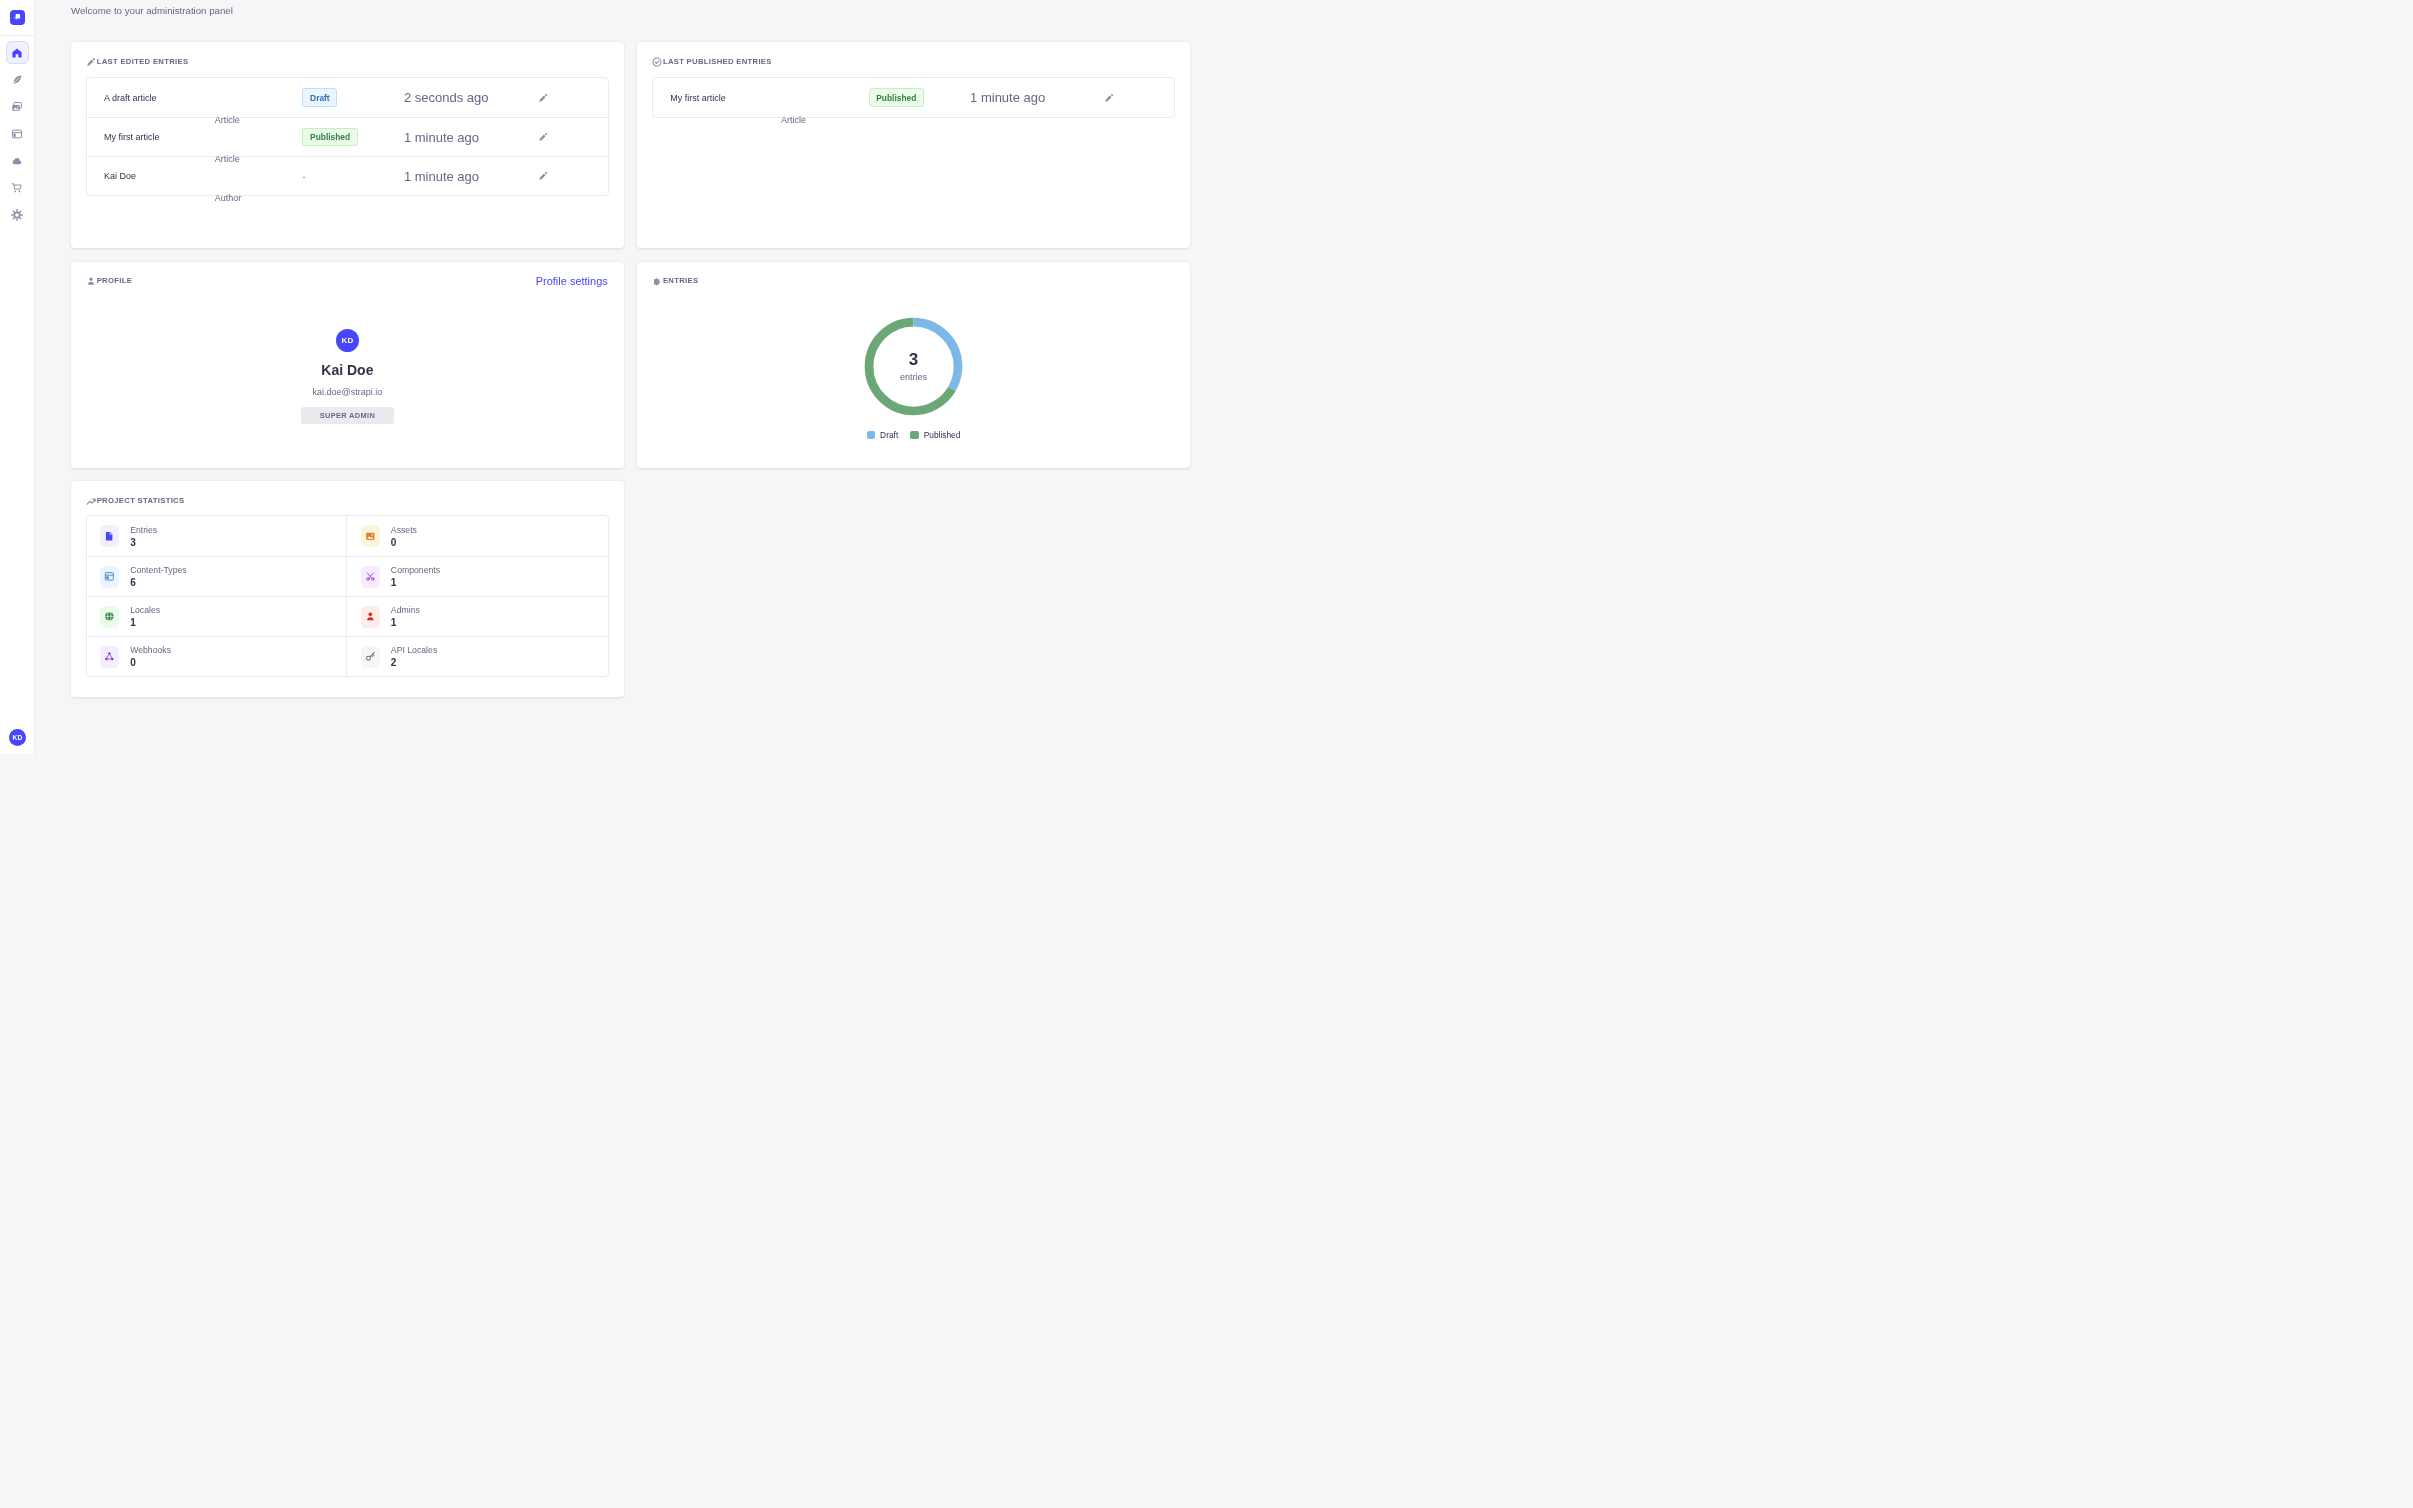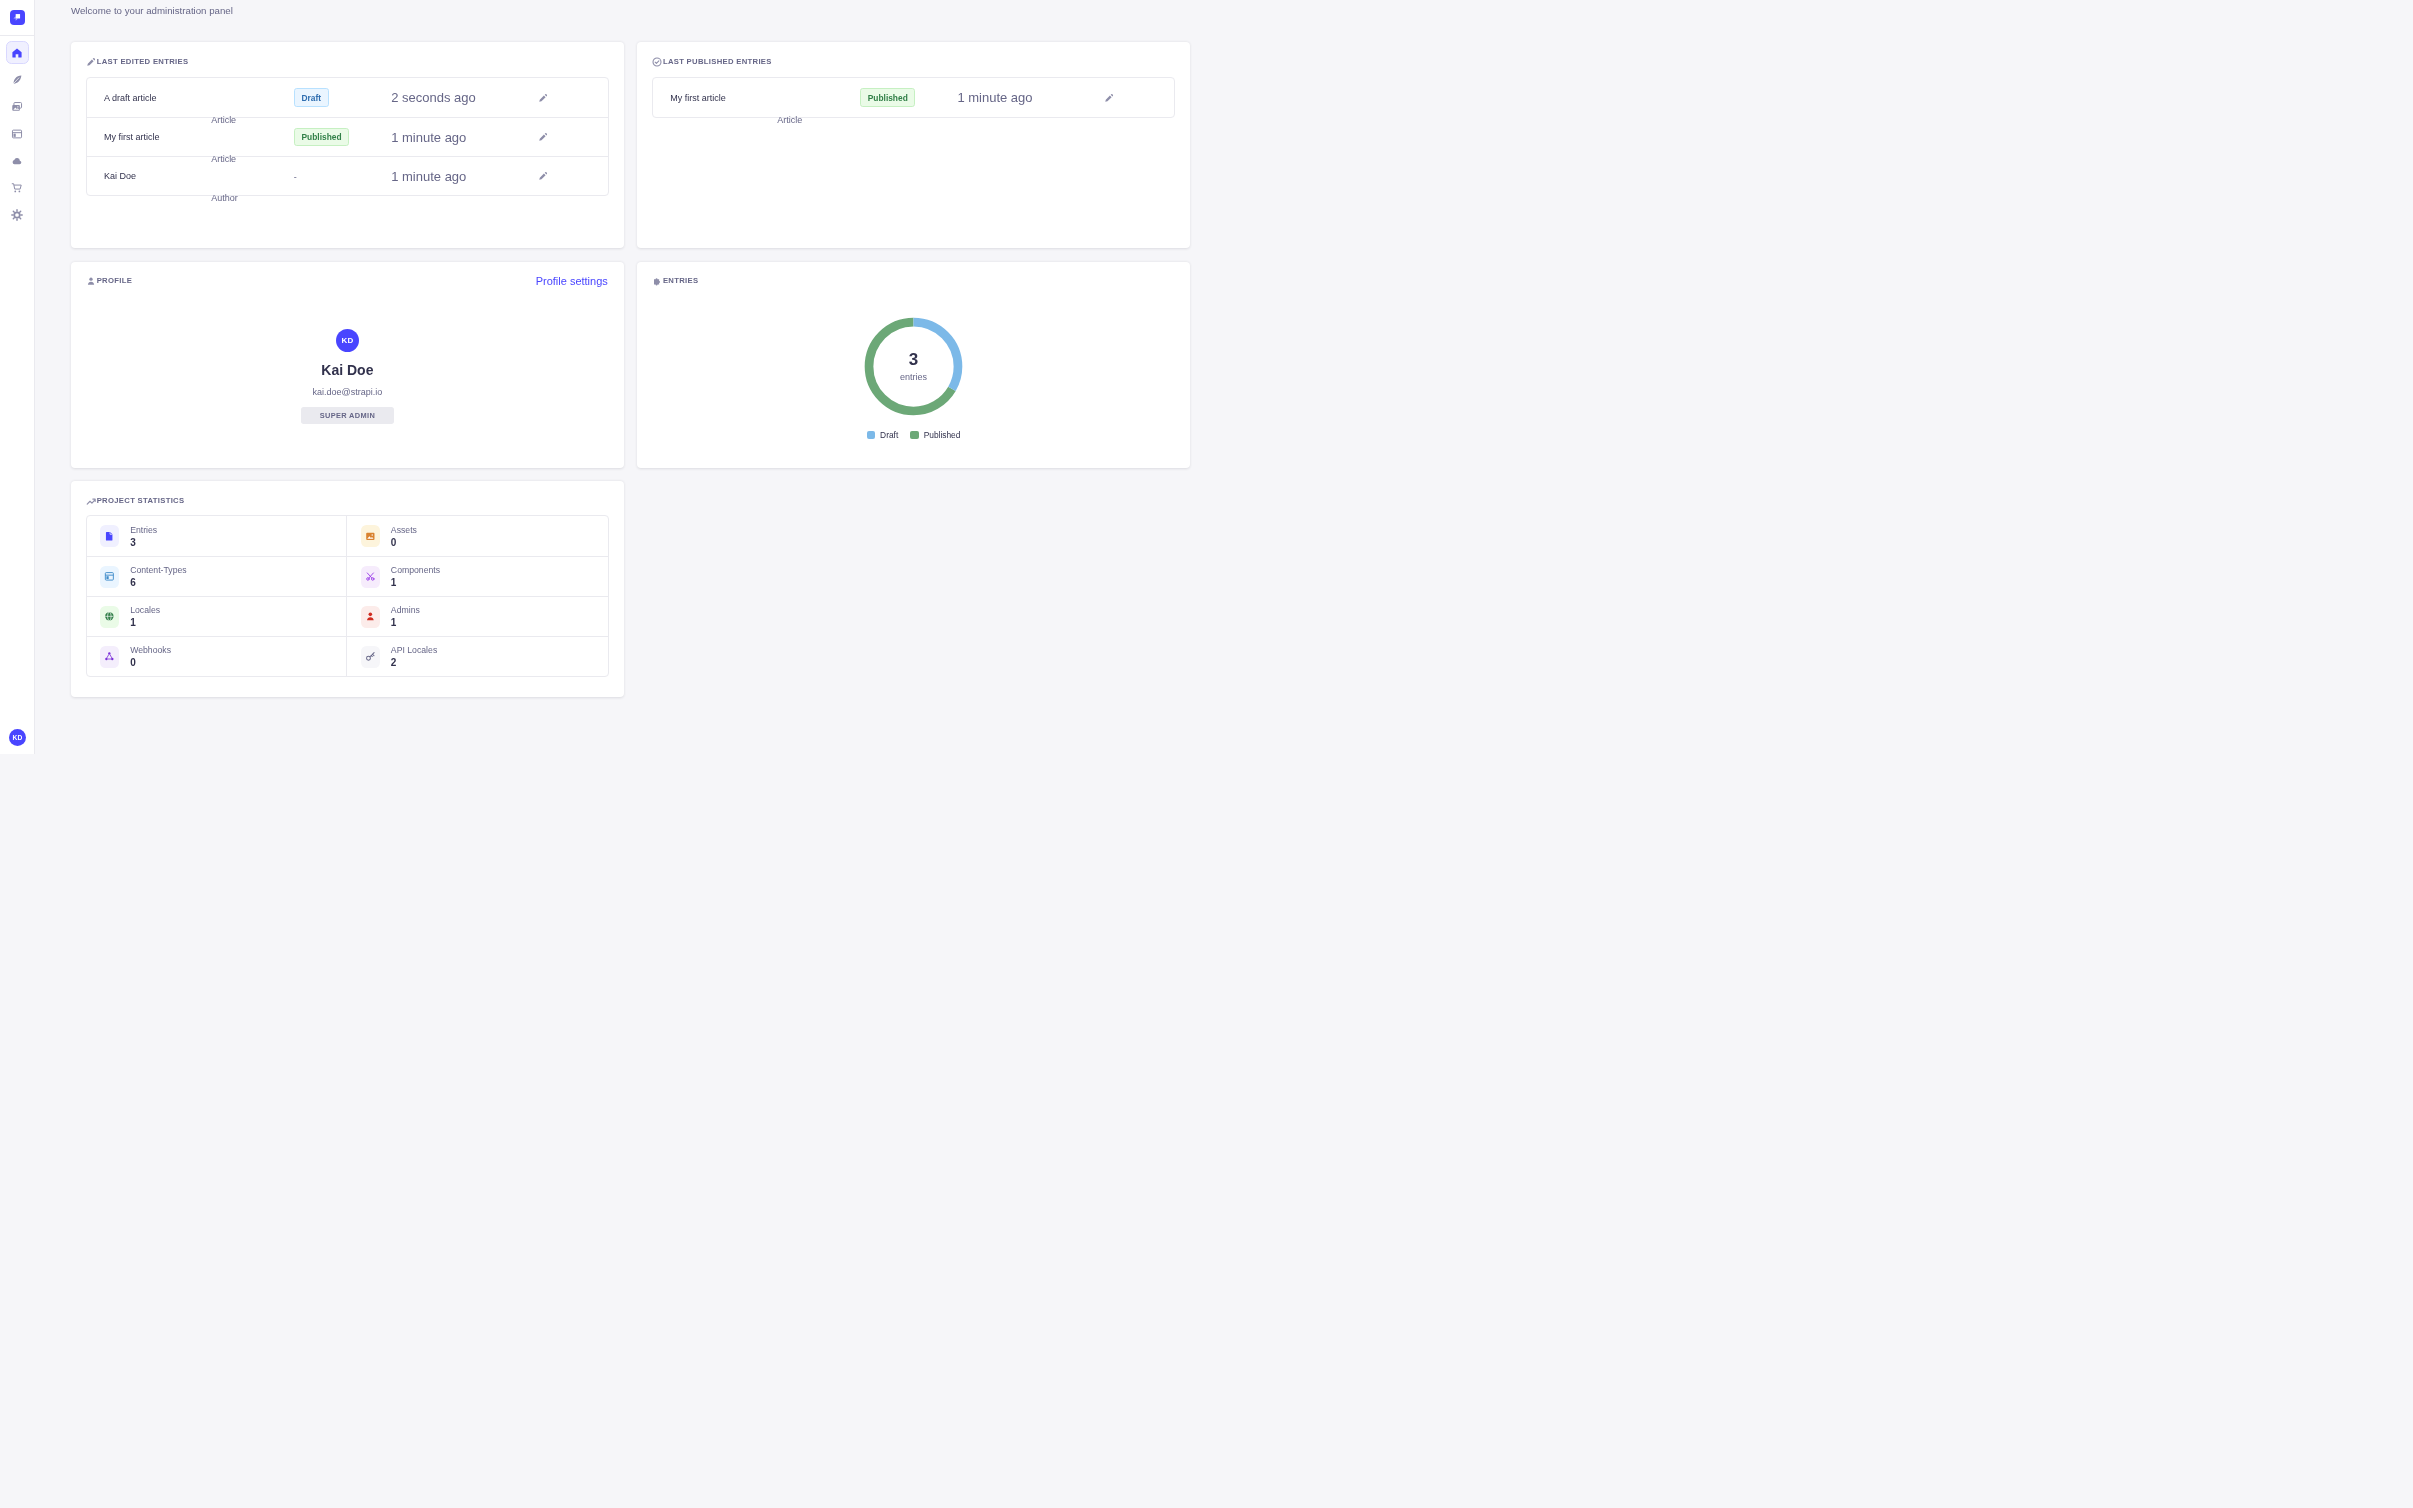--- a/index.html
+++ b/index.html
@@ -22,21 +22,21 @@
 
   .grid { margin-top:26px; display:grid; grid-template-columns:1fr 1fr; grid-template-rows:206px 206px 216px; gap:13.4px; }
   .card { background:#fff; border-radius:4px; box-shadow:0 0.7px 2.7px rgba(33,33,52,0.12); padding:14.7px; position:relative; }
   .card-head { display:flex; align-items:flex-start; gap:1px; color:#666687; }
   .card-head .hicon { color:#8e8ea9; display:flex; }
   .card-title { font-size:7.7px; font-weight:700; letter-spacing:0.04em; color:#666687; }
   .head-link { position:absolute; top:13.4px; right:16px; color:#4945ff; font-size:11px; text-decoration:none; cursor:pointer; }
 
   
   .etable { margin-top:10px; border:0.7px solid #eaeaef; border-radius:4px; }
-  .trow { display:flex; align-items:center; height:39px; padding:0 17.4px; cursor:pointer; }
+  .trow { display:flex; align-items:center; height:39px; padding:0 17.4px; cursor:pointer;gap:9px; }
   .trow + .trow { border-top:0.7px solid #eaeaef; }
   .c-name { width:22%; font-size:9px; font-weight:500; color:#32324d; }
   .c-type { width:17%; font-size:9px; color:#666687;margin-top:44px; }
   .c-status { width:20%; }
   .c-time { width:27%; font-size:13px; color:#666687; }
   .c-edit { flex:1; display:flex; justify-content:flex-end; padding-right:43px; color:#8e8ea9; }
   .badge { display:inline-block; padding:3.4px 6.7px; border-radius:2.7px; font-size:8.4px; font-weight:700; border:0.7px solid transparent; }
   .status-dash { font-size:9px; color:#666687; }
 
   

